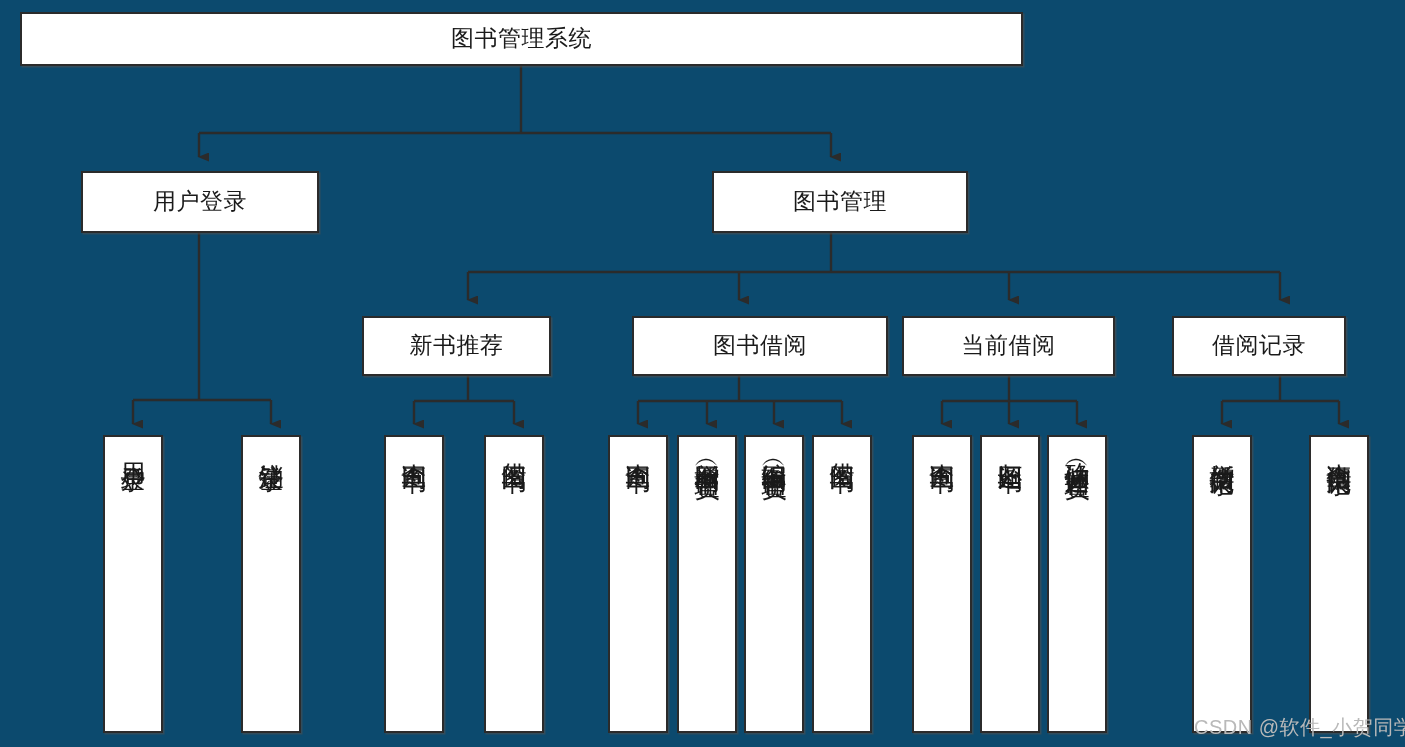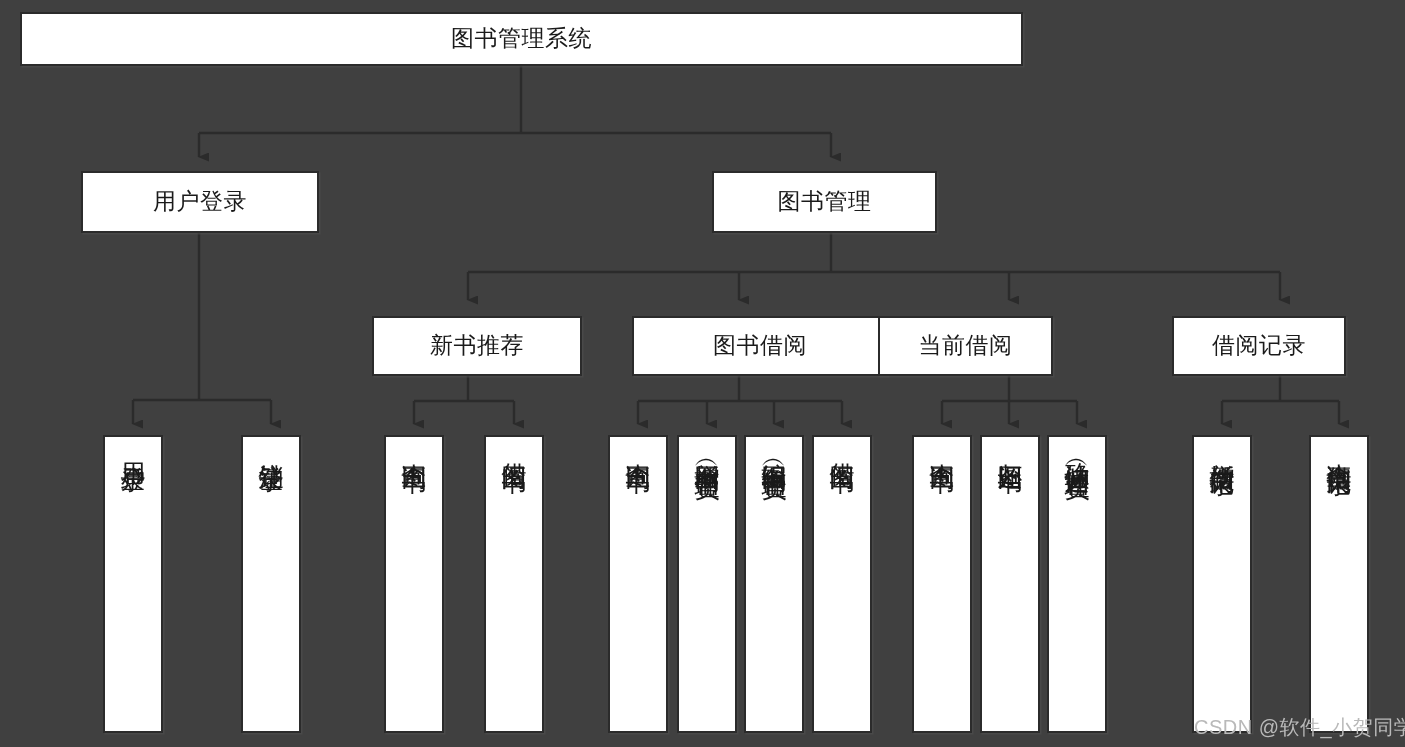--- a/index.html
+++ b/index.html
@@ -8,21 +8,21 @@
     padding: 0;
     background: #ffffff;
   }
   body {
     font-family: "Liberation Sans", "DejaVu Sans", sans-serif;
   }
   #diagram-canvas {
     position: relative;
     width: 1405px;
     height: 747px;
-    background: #404040;
+    background: #0c4a6e;
     overflow: hidden;
   }
   #edge-layer {
     position: absolute;
     left: 0;
     top: 0;
     width: 1405px;
     height: 747px;
     pointer-events: none;
   }
@@ -132,31 +132,31 @@
     </g>
   </svg>
 
   <div class="node root horizontal" style="left:20px; top:12px; width:1003px; height:54px;">
     <span class="node-label">图书管理系统</span>
   </div>
 
   <div class="node horizontal" style="left:81px; top:171px; width:238px; height:62px;">
     <span class="node-label">用户登录</span>
   </div>
-  <div class="node horizontal" style="left:712px; top:171px; width:225px; height:62px;">
+  <div class="node horizontal" style="left:712px; top:171px; width:256px; height:62px;">
     <span class="node-label">图书管理</span>
   </div>
 
-  <div class="node horizontal" style="left:372px; top:316px; width:210px; height:60px;">
+  <div class="node horizontal" style="left:362px; top:316px; width:189px; height:60px;">
     <span class="node-label">新书推荐</span>
   </div>
   <div class="node horizontal" style="left:632px; top:316px; width:256px; height:60px;">
     <span class="node-label">图书借阅</span>
   </div>
-  <div class="node horizontal" style="left:878px; top:316px; width:175px; height:60px;">
+  <div class="node horizontal" style="left:902px; top:316px; width:213px; height:60px;">
     <span class="node-label">当前借阅</span>
   </div>
   <div class="node horizontal" style="left:1172px; top:316px; width:174px; height:60px;">
     <span class="node-label">借阅记录</span>
   </div>
 
   <div class="node vertical" style="left:103px; top:435px; width:60px; height:298px;">
     <span class="node-label">用户登录</span>
   </div>
   <div class="node vertical" style="left:241px; top:435px; width:60px; height:298px;">

